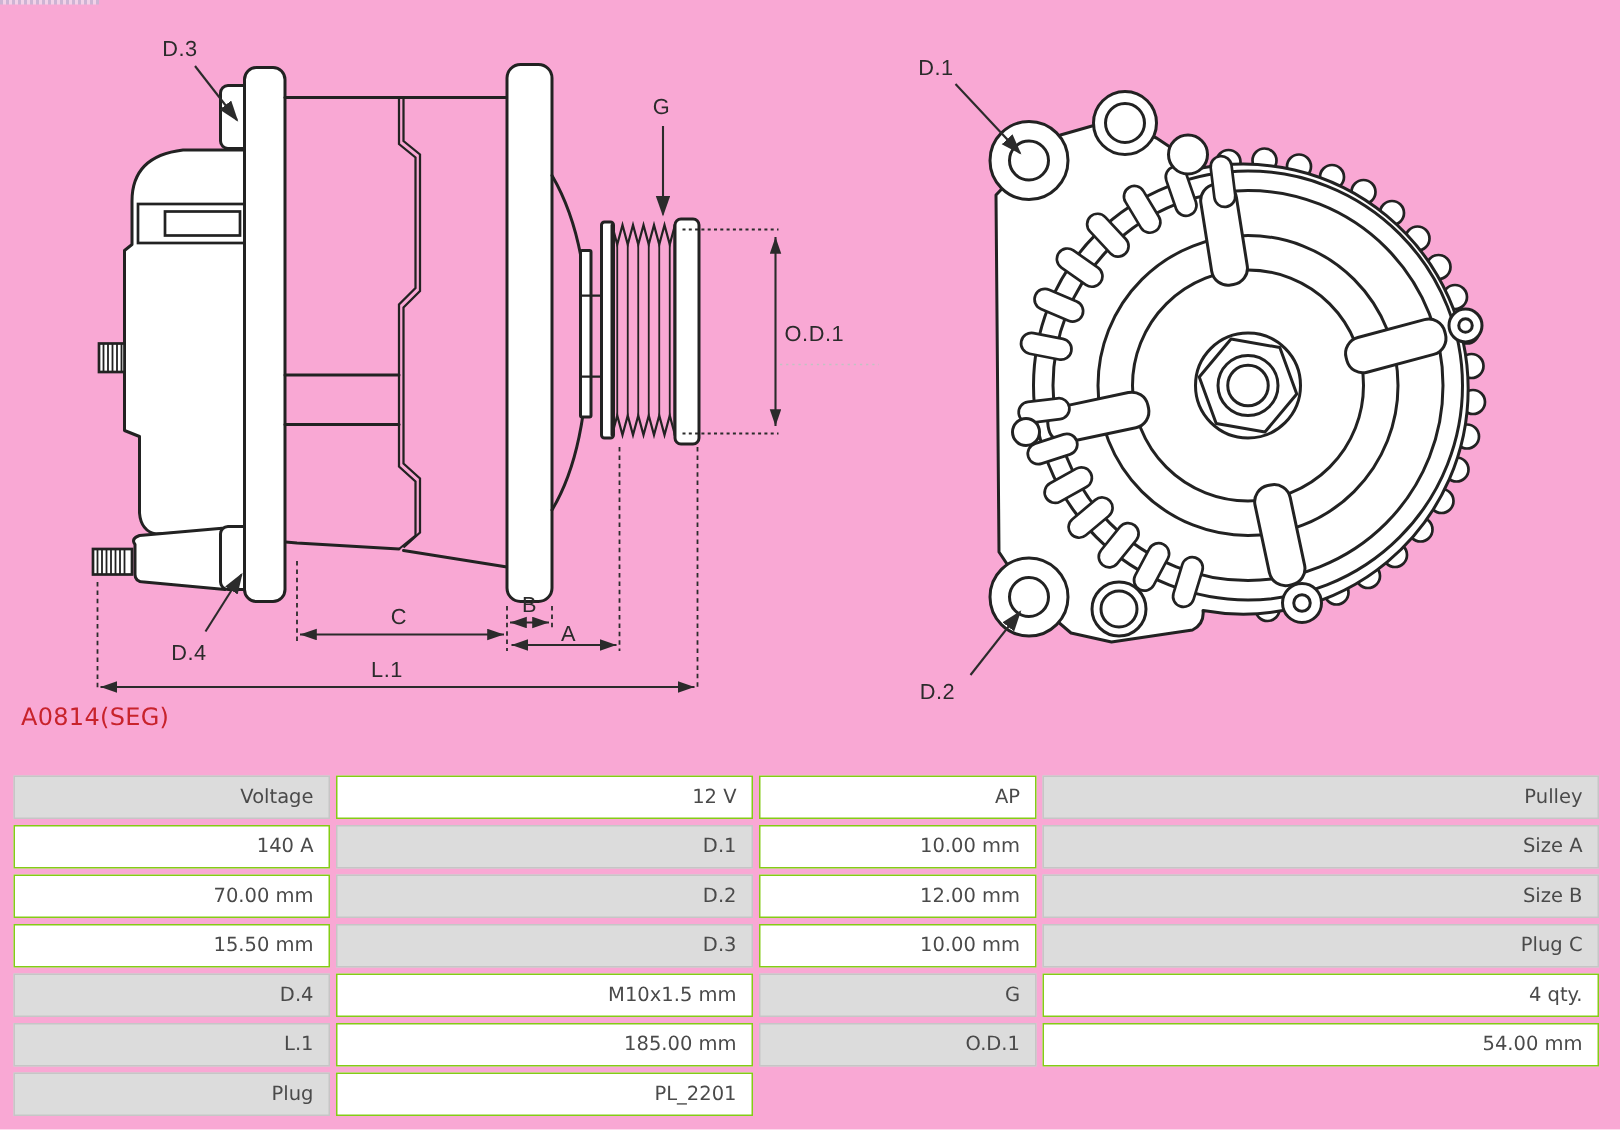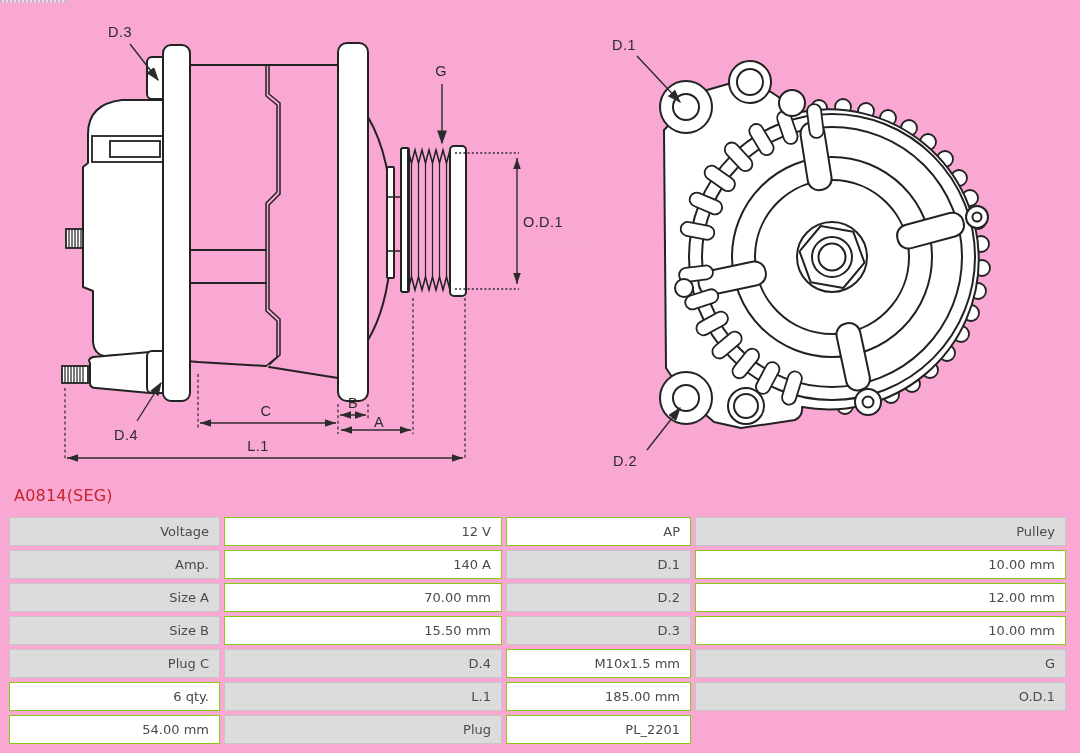--- a/index.html
+++ b/index.html
@@ -11,21 +11,21 @@
   .ln{fill:none;stroke:#222;stroke-width:2;stroke-linejoin:round;stroke-linecap:round;}
   .fw{fill:#fff;stroke:#222;stroke-width:2;stroke-linejoin:round;}
   .fwt{fill:#fff;stroke:#222;stroke-width:1.8;}
   .thin{fill:none;stroke:#222;stroke-width:1.5;}
   .hatch{fill:none;stroke:#222;stroke-width:1.2;}
   .dim{fill:none;stroke:#2b2b2b;stroke-width:1.4;}
   .guide{fill:none;stroke:#2b2b2b;stroke-width:1.2;stroke-dasharray:3 2.6;}
   .dots{fill:none;stroke:#2b2b2b;stroke-width:1.4;stroke-dasharray:2 2.2;}
   .cline{fill:none;stroke:#c2c2c2;stroke-width:1;stroke-dasharray:1.5 2.6;}
   .dlbl{font-family:"Liberation Sans",sans-serif;font-size:14.5px;fill:#2b2b2b;letter-spacing:.4px;}
-  #part-title{position:absolute;left:14px;top:486px;font-size:16px;font-weight:400;color:#c8232c;letter-spacing:.2px;text-align:center;}
+  #part-title{position:absolute;left:14px;top:468px;font-size:16px;font-weight:400;color:#c8232c;letter-spacing:.2px;text-align:center;}
   #spec-table{position:absolute;left:9px;top:517px;width:862px;display:grid;
         grid-template-columns:211px 278px 185px 371px;column-gap:4px;row-gap:4px;}
   .cell{box-sizing:border-box;height:29px;line-height:27px;font-size:13px;color:#4a4a4a;
         text-align:right;padding-right:10px;overflow:hidden;white-space:nowrap;}
   .lcell{background:#dcdcdc;border:1px solid #c6c6c6;}
   .vcell{background:#ffffff;border:1px solid #84cc16;}
 </style>
 </head>
 <body>
 
@@ -203,41 +203,40 @@
   </svg>
 
   <div id="part-title">A0814(SEG)</div>
 
   <div id="spec-table">
     <div class="cell lcell">Voltage</div>
     <div class="cell vcell">12 V</div>
     <div class="cell vcell">AP</div>
     <div class="cell lcell">Pulley</div>
 
-    <div class="cell lcell">Amp.</div>
     <div class="cell vcell">140 A</div>
     <div class="cell lcell">D.1</div>
     <div class="cell vcell">10.00 mm</div>
 
     <div class="cell lcell">Size A</div>
     <div class="cell vcell">70.00 mm</div>
     <div class="cell lcell">D.2</div>
     <div class="cell vcell">12.00 mm</div>
 
     <div class="cell lcell">Size B</div>
     <div class="cell vcell">15.50 mm</div>
     <div class="cell lcell">D.3</div>
     <div class="cell vcell">10.00 mm</div>
 
     <div class="cell lcell">Plug C</div>
     <div class="cell lcell">D.4</div>
     <div class="cell vcell">M10x1.5 mm</div>
 
     <div class="cell lcell">G</div>
-    <div class="cell vcell">6 qty.</div>
+    <div class="cell vcell">4 qty.</div>
     <div class="cell lcell">L.1</div>
     <div class="cell vcell">185.00 mm</div>
 
     <div class="cell lcell">O.D.1</div>
     <div class="cell vcell">54.00 mm</div>
     <div class="cell lcell">Plug</div>
     <div class="cell vcell">PL_2201</div>
   </div>
 </div>
 

